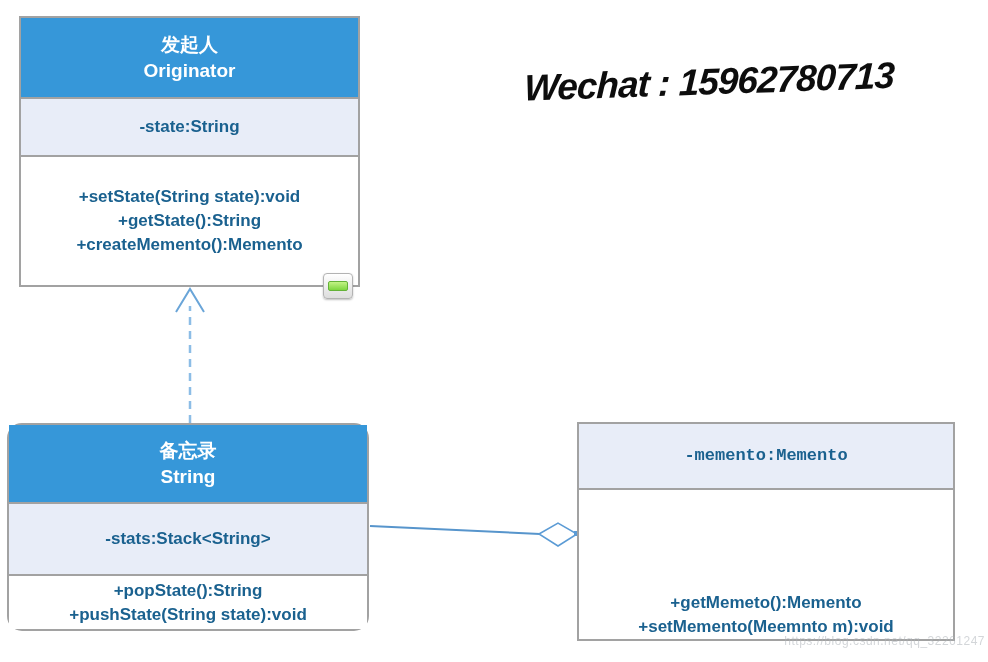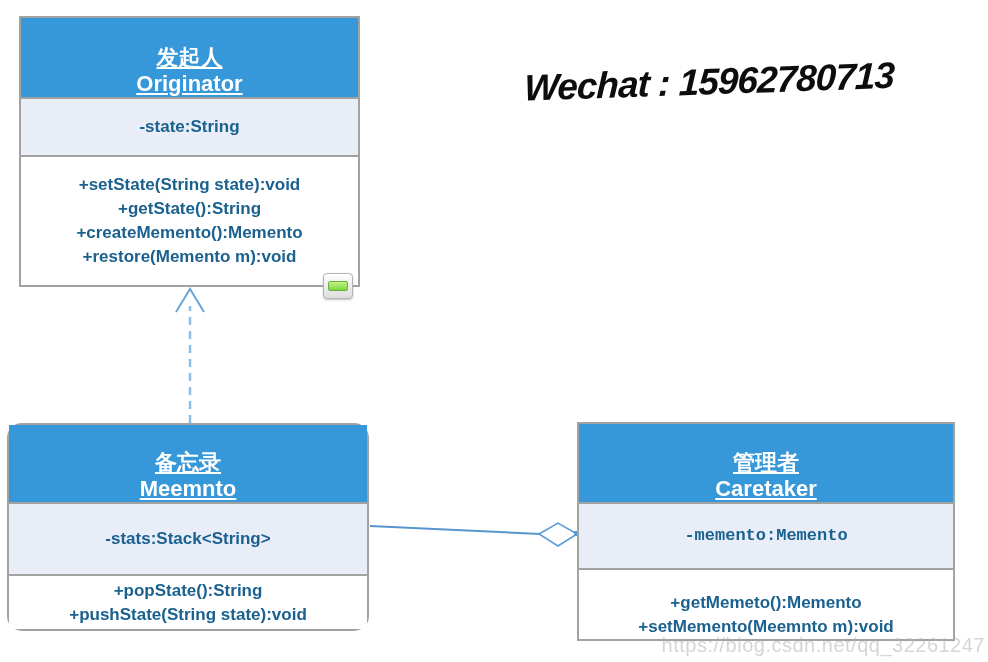--- a/index.html
+++ b/index.html
@@ -15,29 +15,28 @@
     border:2px solid var(--border-gray,#a2a2a2);
     background:#ffffff;
     display:flex;
     flex-direction:column;
     z-index:2;
   }
   .uml-header {
     background:var(--header-blue,#3697d9);
     color:#ffffff;
     font-weight:bold;
-    font-size:22px;
+    font-size:19px;
     line-height:26px;
     display:flex;
     flex-direction:column;
     align-items:center;
-    justify-content:flex-end;
+    justify-content:center;
     text-align:center;
     border-bottom:2px solid var(--border-gray,#a2a2a2);
-    text-decoration:underline;
   }
   .uml-attrs {
     background:var(--attr-bg,#e8edf8);
     color:var(--body-text,#1a618f);
     font-weight:bold;
     font-size:17px;
     line-height:24px;
     display:flex;
     flex-direction:column;
     align-items:center;
@@ -108,21 +107,21 @@
     font-style:italic;
     letter-spacing:-1px;
     transform:rotate(-2deg) skewX(-4deg);
     white-space:nowrap;
     z-index:2;
   }
   #watermark {
     position:absolute;
     right:3px; top:634px;
     color:rgba(175,180,185,0.55);
-    font-size:20px;
+    font-size:12px;
     letter-spacing:0.5px;
     white-space:nowrap;
     z-index:4;
   }
 </style>
 </head>
 <body>
 
 <svg id="connector-layer">
   <line x1="190" y1="423" x2="190" y2="306" stroke="#8cbde6" stroke-width="2.5" stroke-dasharray="8,6"></line>
@@ -137,47 +136,42 @@
     <div>发起人</div>
     <div>Originator</div>
   </div>
   <div class="uml-attrs">
     <div>-state:String</div>
   </div>
   <div class="uml-methods">
     <div>+setState(String state):void</div>
     <div>+getState():String</div>
     <div>+createMemento():Memento</div>
-    <div>+restore(Memento m):void</div>
   </div>
 </div>
 
 <div id="collapse-button">
   <div class="green-bar"></div>
 </div>
 
 <div class="uml-class" id="class-memento">
   <div class="uml-header">
     <div>备忘录</div>
-    <div>Meemnto</div>
+    <div>String</div>
   </div>
   <div class="uml-attrs">
     <div>-stats:Stack&lt;String&gt;</div>
   </div>
   <div class="uml-methods">
     <div>+popState():String</div>
     <div>+pushState(String state):void</div>
   </div>
 </div>
 
 <div class="uml-class" id="class-caretaker">
-  <div class="uml-header">
-    <div>管理者</div>
-    <div>Caretaker</div>
-  </div>
   <div class="uml-attrs">
     <div>-memento:Memento</div>
   </div>
   <div class="uml-methods">
     <div>+getMemeto():Memento</div>
     <div>+setMemento(Meemnto m):void</div>
   </div>
 </div>
 
 <div id="handwritten-note">Wechat : 15962780713</div>

